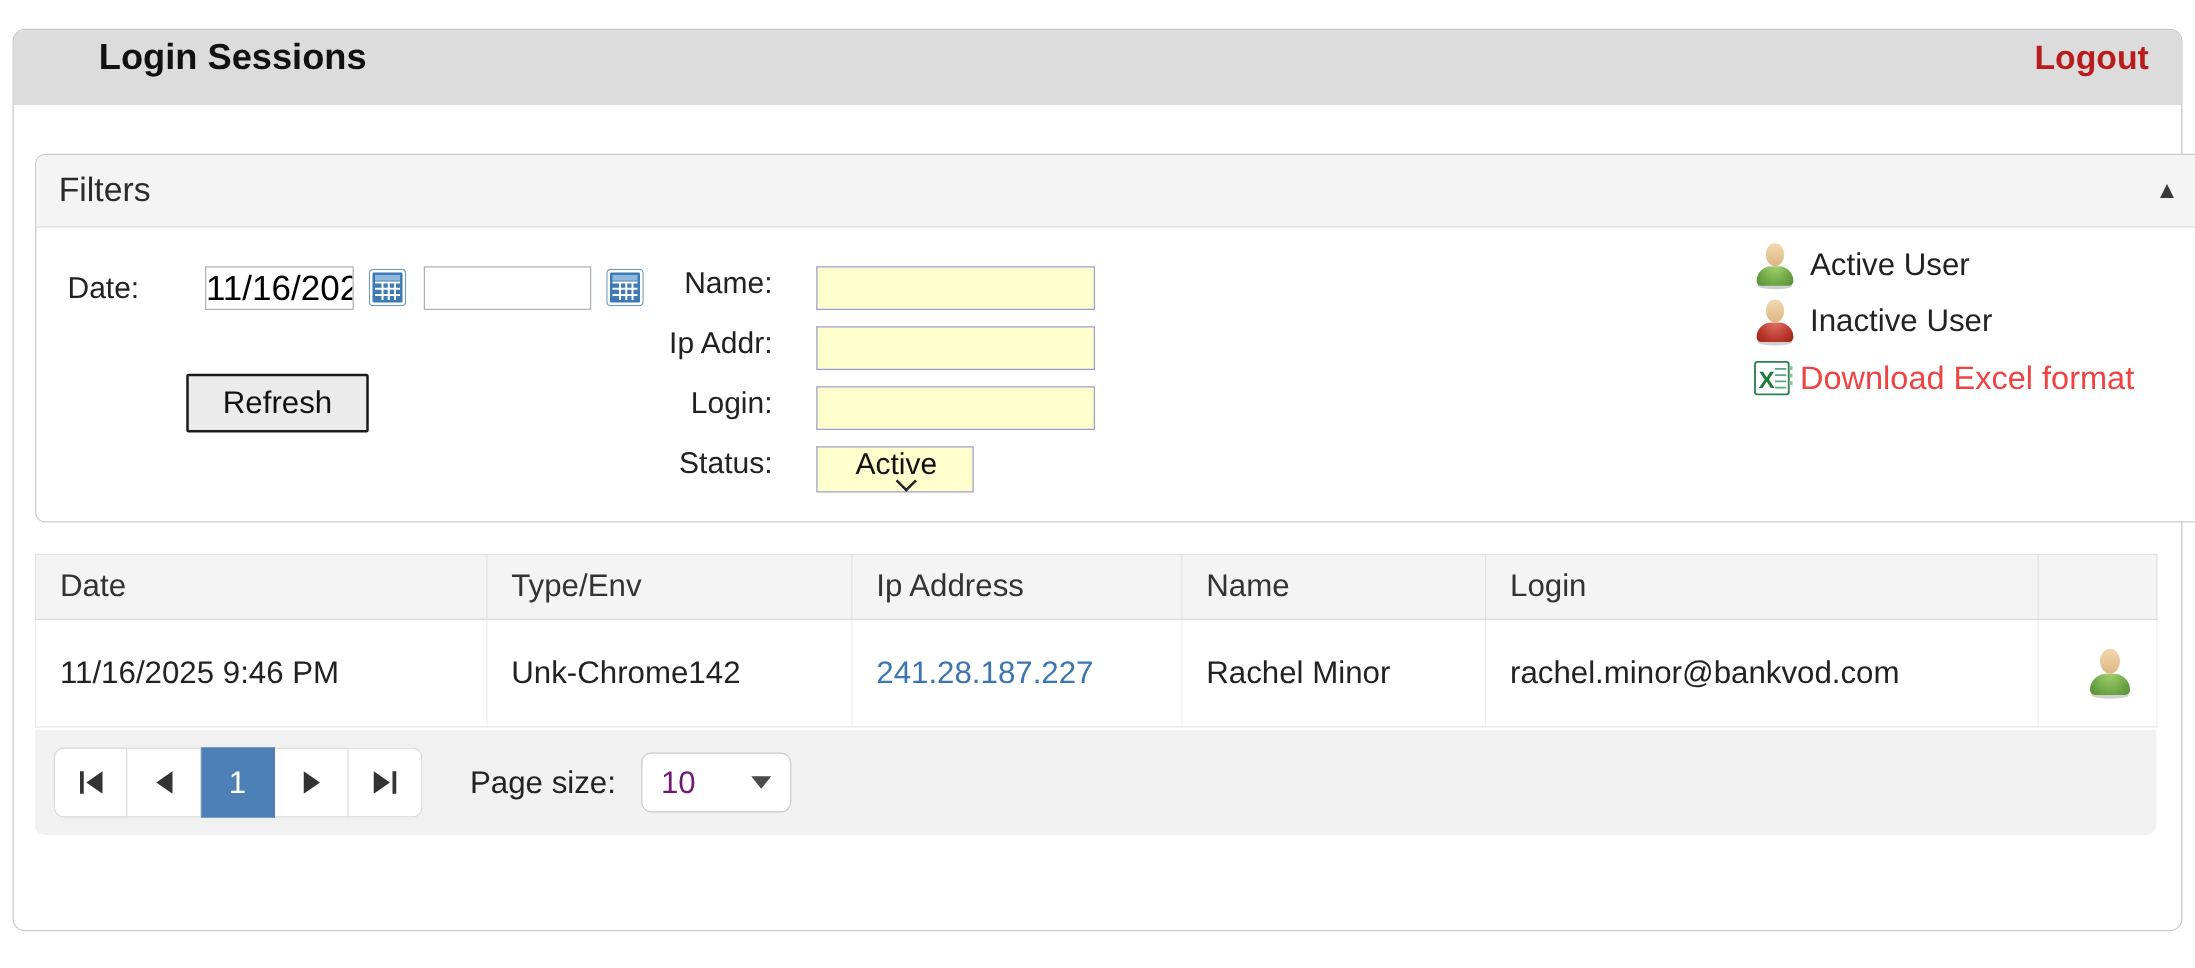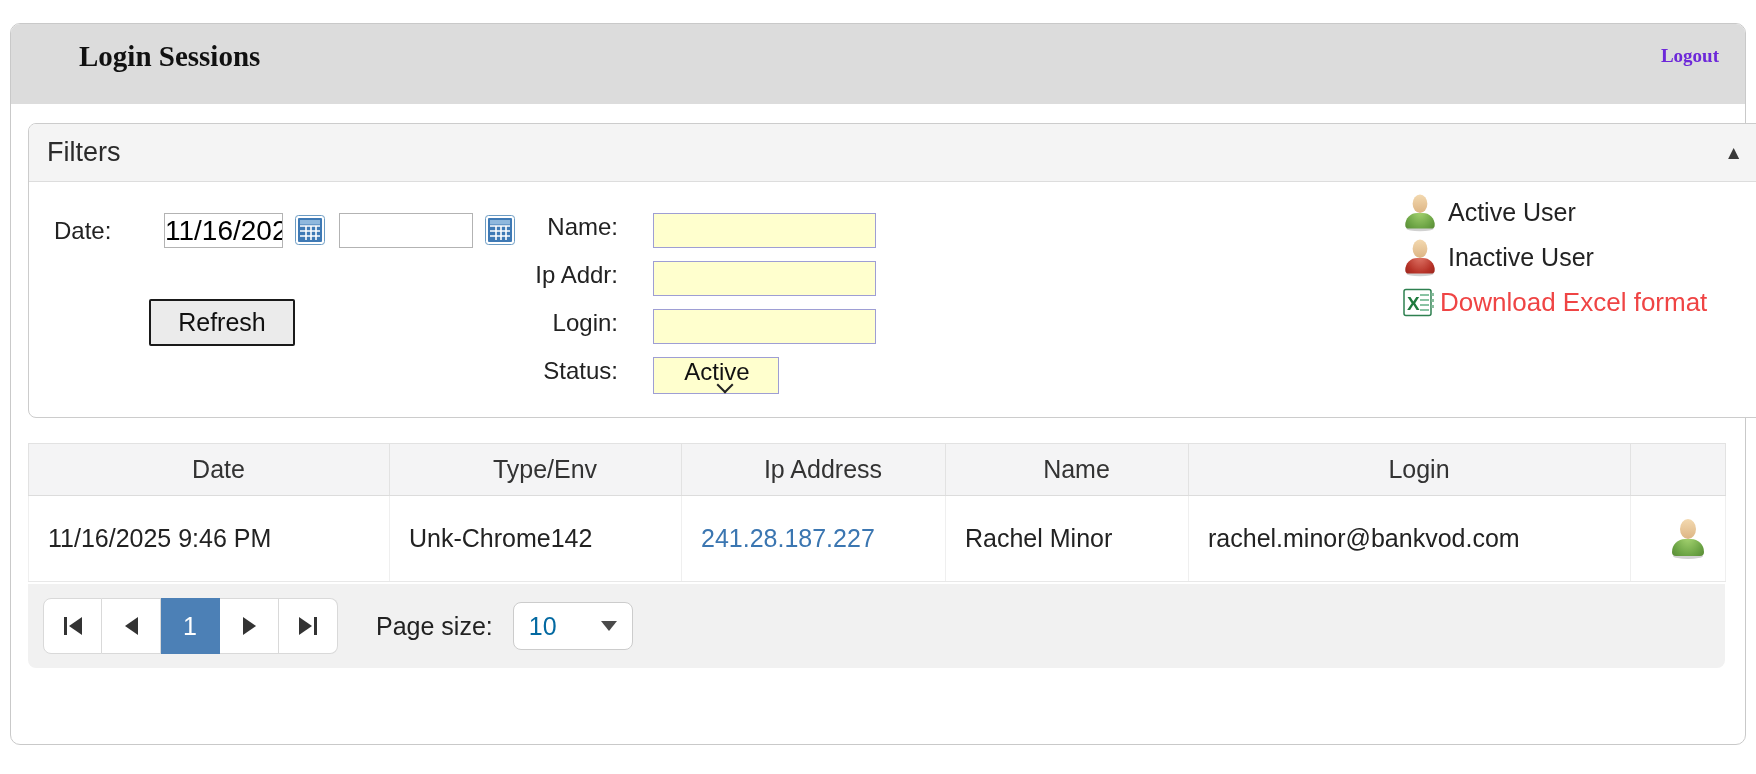--- a/index.html
+++ b/index.html
@@ -2,25 +2,25 @@
 <html><head>
 <meta charset="utf-8">
 <style>
   * { box-sizing: border-box; margin: 0; padding: 0; }
   html,body { width:1756px; height:774px; background:#fff; font-family:"Liberation Sans", sans-serif; color:#222; }
   body { position:relative; overflow:hidden; }
 
   
   .panel { position:absolute; left:10px; top:23px; width:1736px; height:722px;
            border:1px solid #c9c9c9; border-radius:10px; background:#fff; }
-  .panel-header { height:80px; background:#dcdcdc; border-radius:9px 9px 0 0;
+  .panel-header { height:60px; background:#dcdcdc; border-radius:9px 9px 0 0;
                   display:flex; align-items:center; justify-content:space-between;
-                  padding:0 26px 16px 68px;font-family:Liberation Serif, serif; }
+                  padding:0 26px 16px 68px; }
   .panel-title { font-size:29px; font-weight:bold; color:#111; }
-  .logout { font-size:19px; font-weight:bold; color:#6d28d9; text-decoration:none; cursor:pointer; }
+  .logout { font-size:27px; font-weight:bold; color:#b91c1c; text-decoration:none; cursor:pointer; }
 
   
   .filters { position:absolute; left:17px; top:99px; width:1742px; height:295px;
              border:1px solid #cccccc; border-radius:8px; background:#fff; overflow:hidden; }
   .filters-header { height:58px; background:#f4f4f4; border-bottom:1px solid #dddddd;
                     display:flex; align-items:center; justify-content:space-between;
                     padding:0 26px 0 18px; }
   .filters-title { font-size:27px; color:#2b2b2b; }
   .collapse-arrow { font-size:19px; color:#3a3a3a; cursor:pointer; }
   .filters-body { position:relative; height:235px; }
@@ -62,21 +62,21 @@
   .person .torso { position:absolute; bottom:3px; left:1px; width:32px; height:17px;
                    border-radius:16px 16px 5px 5px; }
   .person.green .torso { background:radial-gradient(ellipse at 50% -20%, #a2d06e 10%, #6ba344 70%, #588a35); }
   .person.red .torso { background:radial-gradient(ellipse at 50% -20%, #dd7264 10%, #b63227 70%, #99261d); }
   .person.small { transform:scale(0.92); }
 
   
   .grid { position:absolute; left:17px; top:419px; width:1697px; }
   table.sessions { width:100%; border-collapse:collapse; table-layout:fixed; }
   table.sessions th { height:52px; background:#f4f4f5; font-weight:normal; font-size:25px; color:#333;
-                      text-align:center; padding:0 0 0 19px;
+                      text-align:left; padding:0 0 0 19px;
                       border-top:1px solid #e2e2e2; border-bottom:1px solid #dcdcdc;
                       border-right:1px solid #e2e2e2; }
   table.sessions th:first-child { border-left:1px solid #e2e2e2; }
   table.sessions th:last-child  { border-right:1px solid #e2e2e2; }
   table.sessions td { height:86px; background:#fff; font-size:25px; color:#222;
                       padding:0 0 0 19px; border-bottom:1px solid #e8e8e8;
                       border-right:1px solid #efefef; }
   table.sessions td:first-child { border-left:1px solid #efefef; }
   table.sessions td:last-child  { border-right:1px solid #efefef; }
   td.icon-cell { padding:0; }
@@ -94,21 +94,21 @@
               display:flex; align-items:center; justify-content:center; cursor:pointer; gap:2px; }
   .page-btn.first { border-left-width:1px; border-radius:8px 0 0 8px; }
   .page-btn.last  { border-radius:0 8px 8px 0; }
   .page-btn.current { background:#4c80b6; border-color:#4c80b6; color:#fff; font-size:25px; cursor:default; }
   .tri-l { width:0; height:0; border-top:9px solid transparent; border-bottom:9px solid transparent; border-right:13px solid #333; }
   .tri-r { width:0; height:0; border-top:9px solid transparent; border-bottom:9px solid transparent; border-left:13px solid #333; }
   .tri-bar { width:3px; height:18px; background:#333; }
   .pagesize-label { font-size:25px; margin-left:38px; color:#222; }
   .pagesize-select { margin-left:20px; width:120px; height:48px; background:#fff; border:1px solid #cccccc;
                      border-radius:8px; display:flex; align-items:center; padding:0 15px; cursor:pointer; }
-  .pagesize-select .sel-text { font-size:25px; color:#0369a1; }
+  .pagesize-select .sel-text { font-size:25px; color:#701a75; }
   .down-tri { margin-left:auto; width:0; height:0; border-left:8px solid transparent;
               border-right:8px solid transparent; border-top:10px solid #4a4a4a; }
   .summary { margin-left:auto; font-size:25px; color:#333; }
 </style>
 </head>
 <body>
 
 <div class="panel">
 
   <div class="panel-header">

